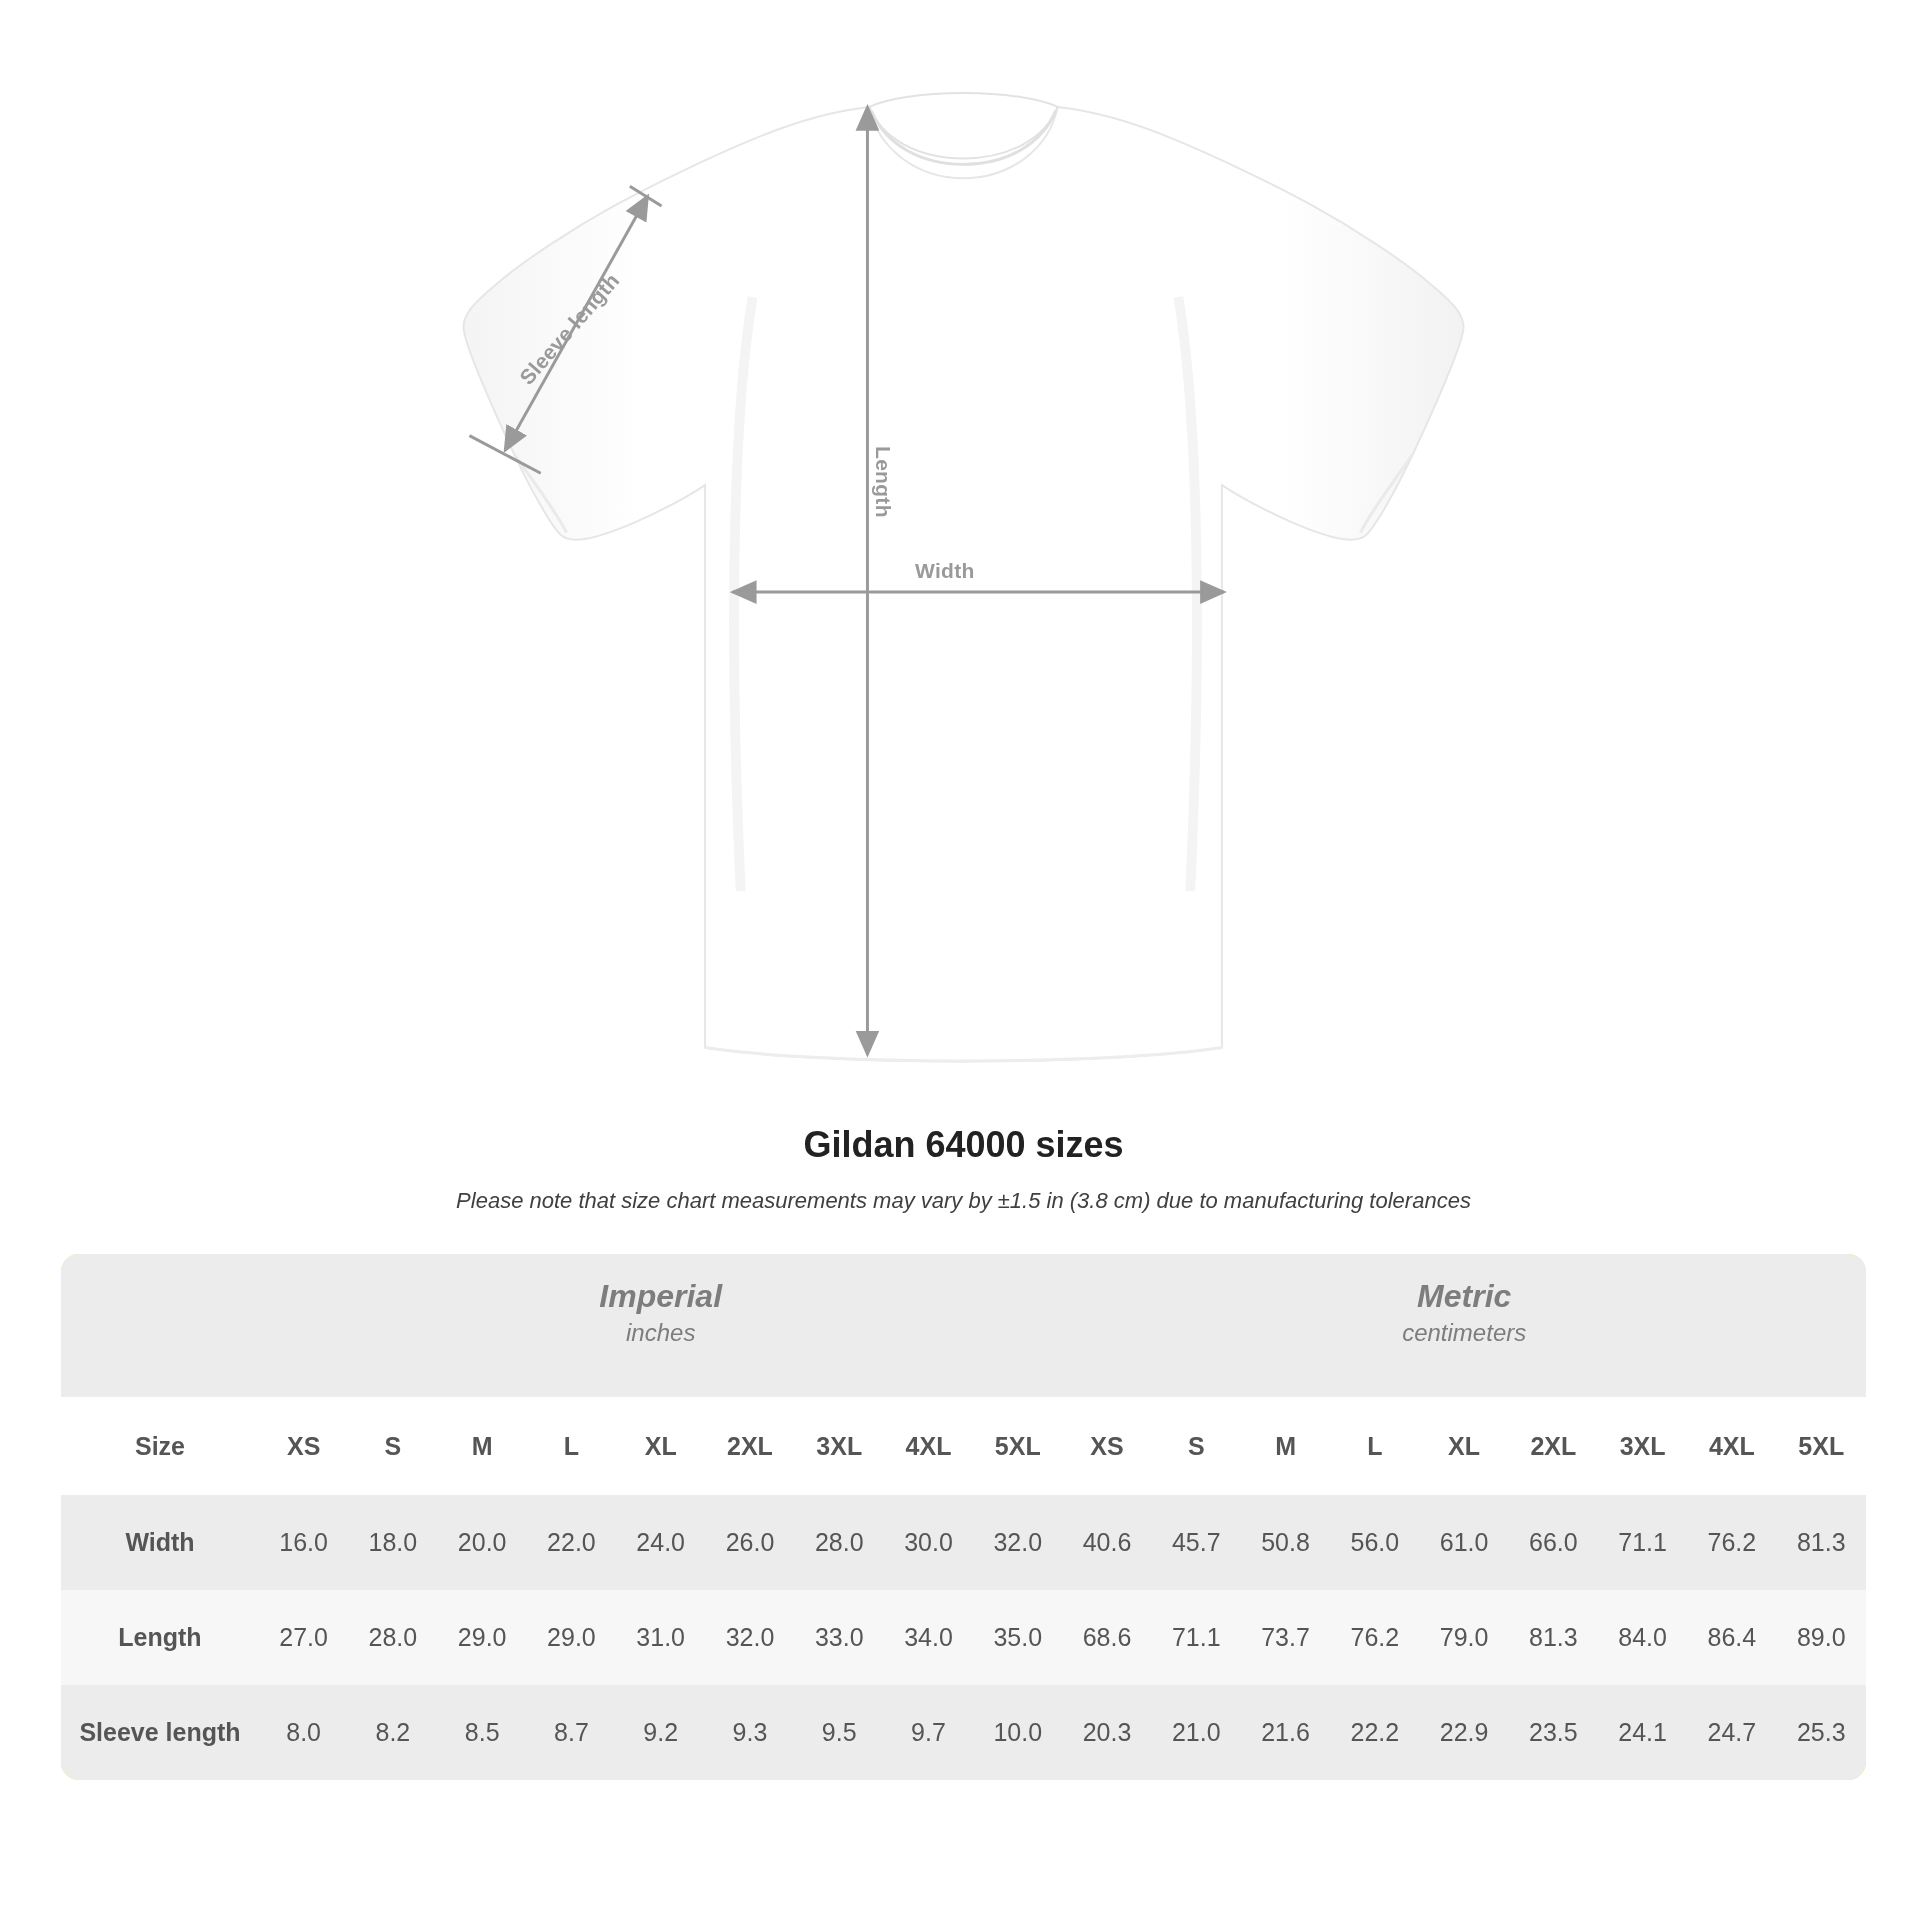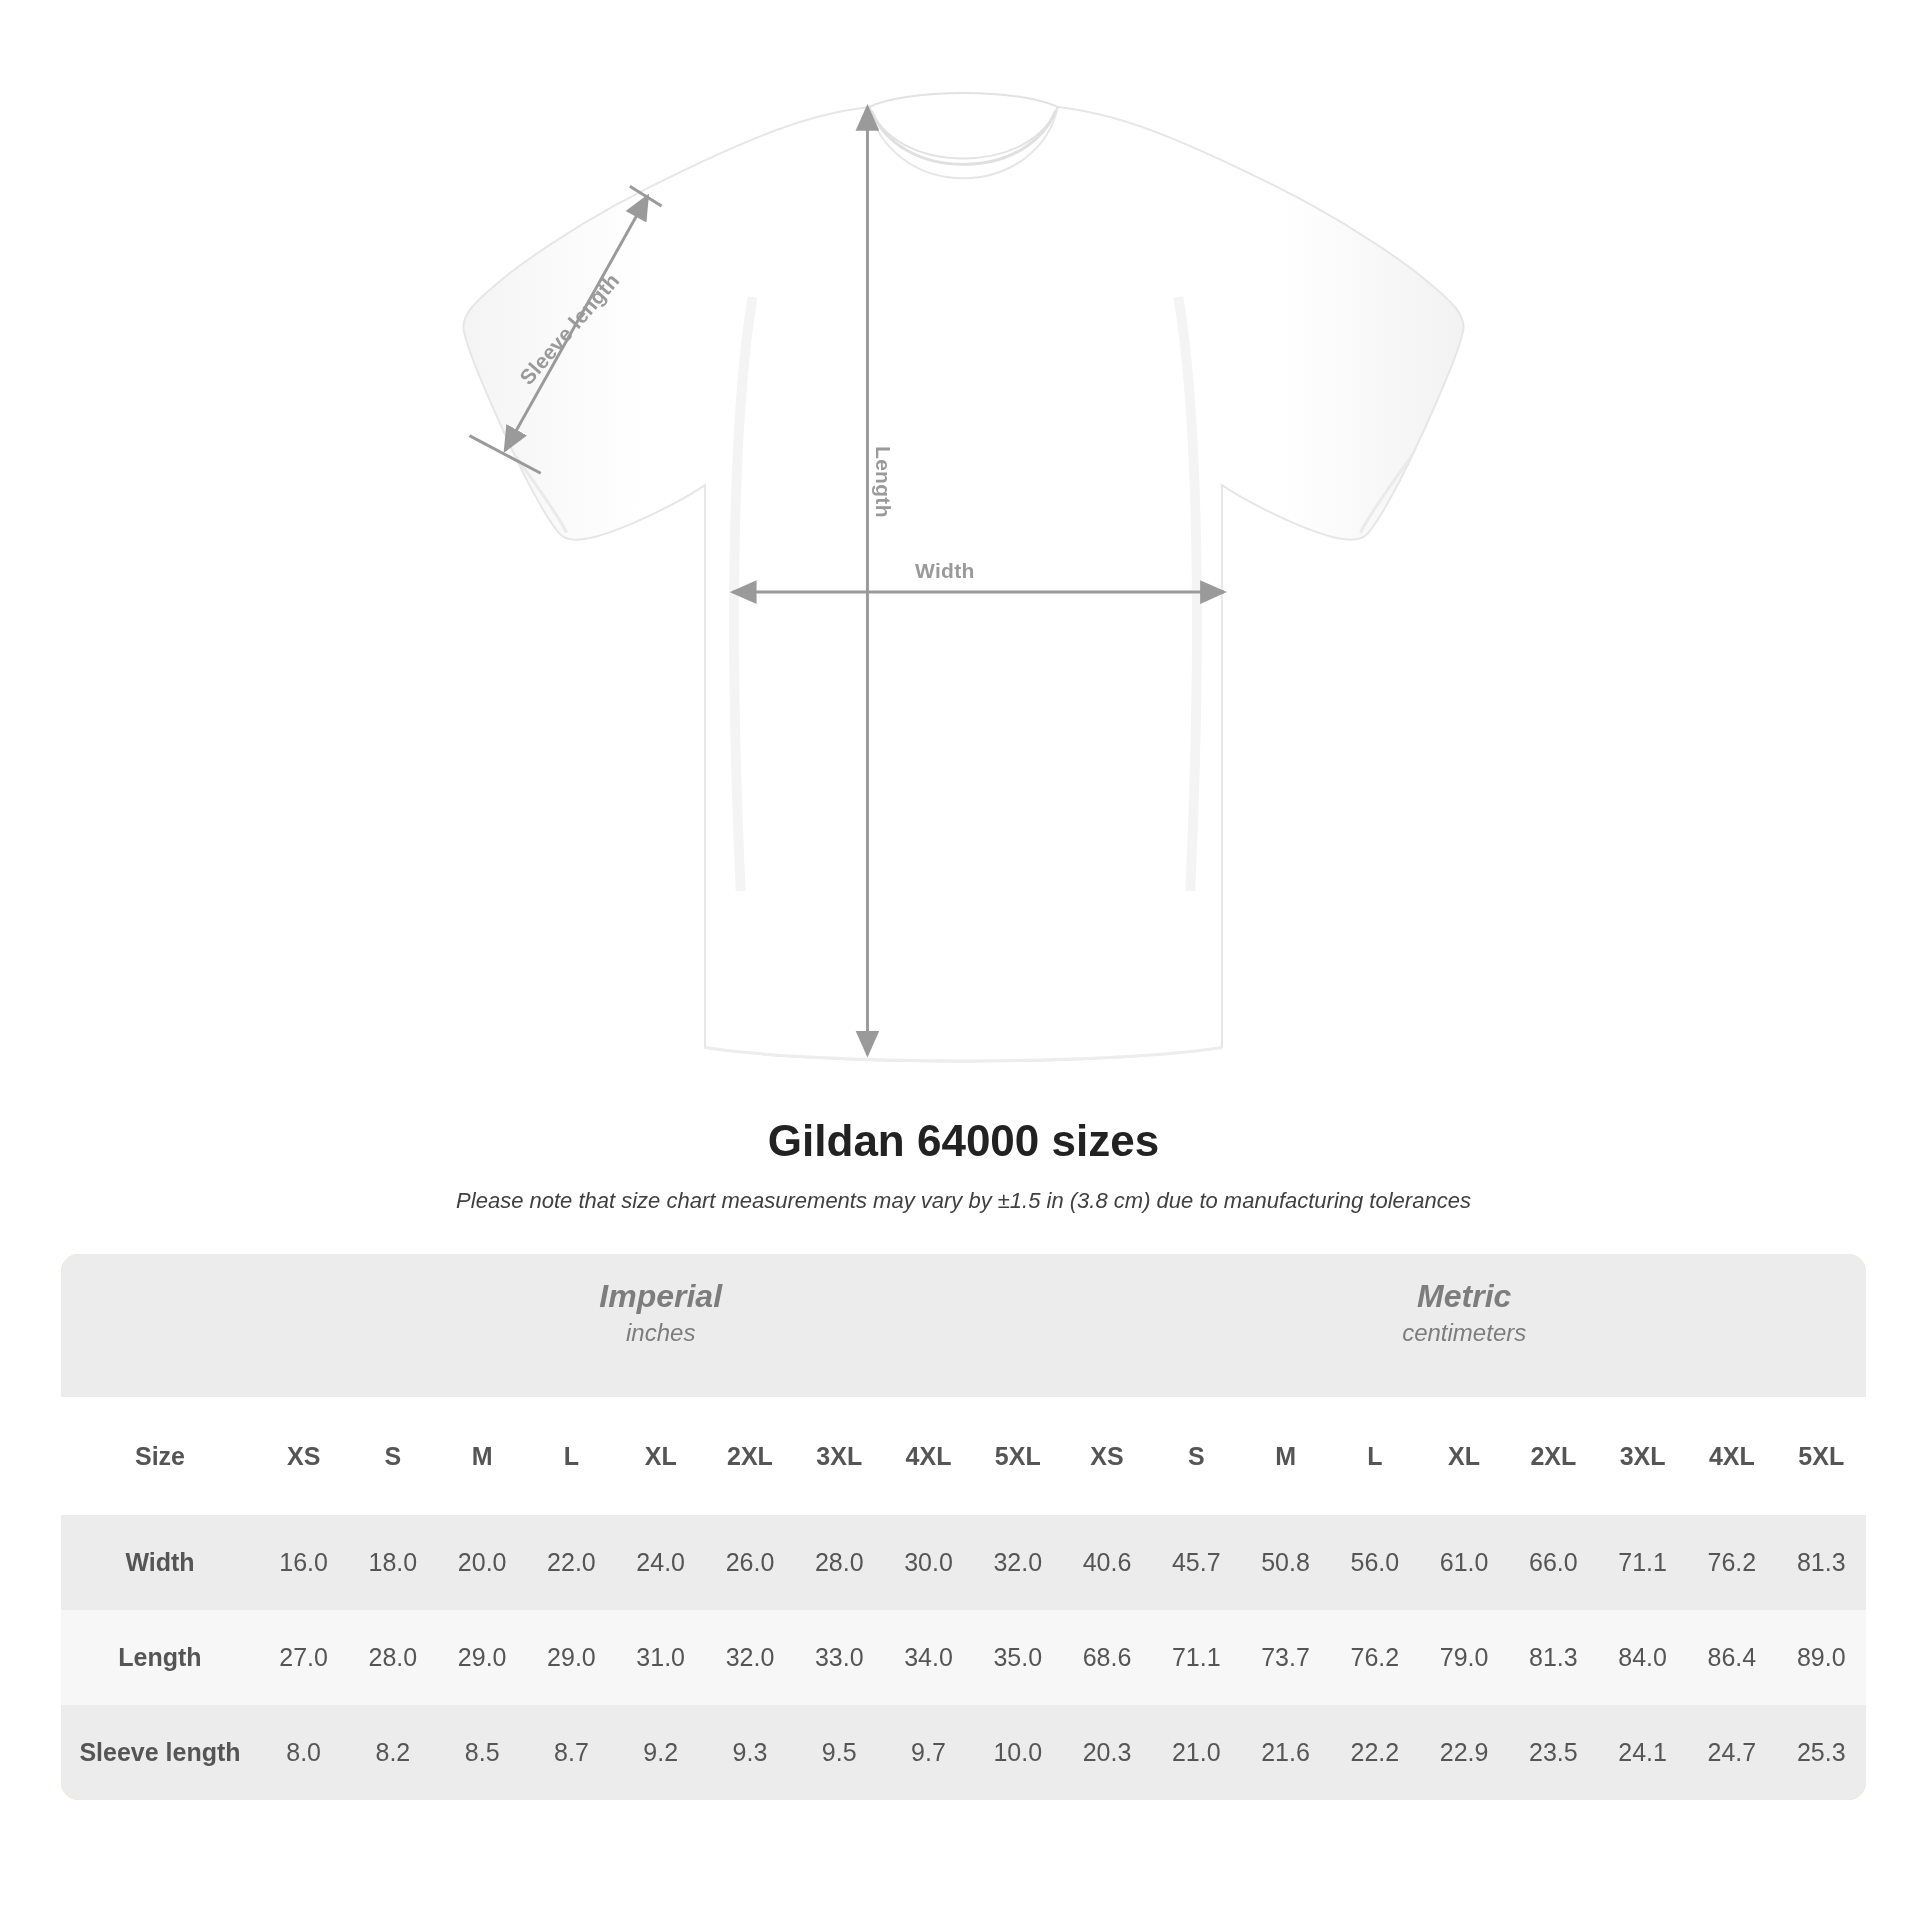--- a/index.html
+++ b/index.html
@@ -53,24 +53,24 @@
     text-orientation: mixed;
   }
   .label-width {
     left: 915px;
     top: 559px;
   }
 
   
   .chart-title {
     text-align: center;
-    font-size: 44px;
+    font-size: 36px;
     font-weight: bold;
     color: #222222;
-    margin: 0;
+    margin: 8px;
     padding-top: 12px;
   }
   .chart-note {
     text-align: center;
     font-size: 22px;
     font-style: italic;
     color: #404040;
     margin-top: 22px;
   }
 
@@ -106,21 +106,21 @@
     color: #7d7d7d;
     line-height: 1.25;
   }
   .system-unit {
     font-size: 24px;
     font-style: italic;
     color: #7d7d7d;
     line-height: 1.4;
   }
   .row-size td {
-    height: 118px;
+    height: 98px;
     background: #ffffff;
     font-weight: bold;
     color: #6a6a6a;
     font-size: 26px;
     border-right: 2px solid #ececec;
   }
   .row-size td:last-child { border-right: none; }
   .row-band td {
     height: 95px;
     border-right: 2px solid #ffffff;

